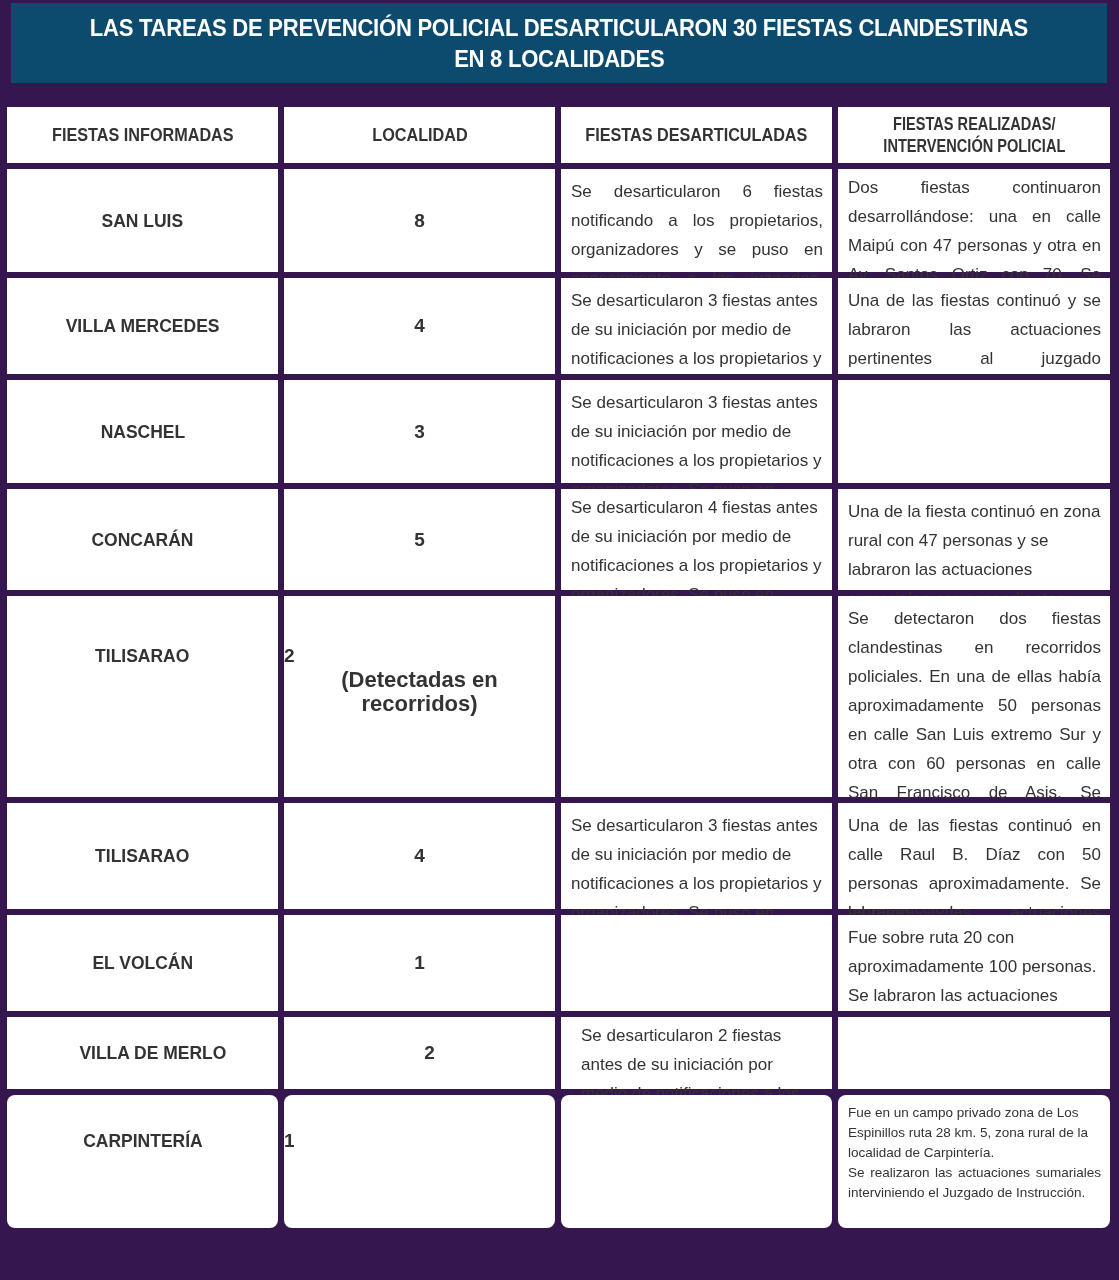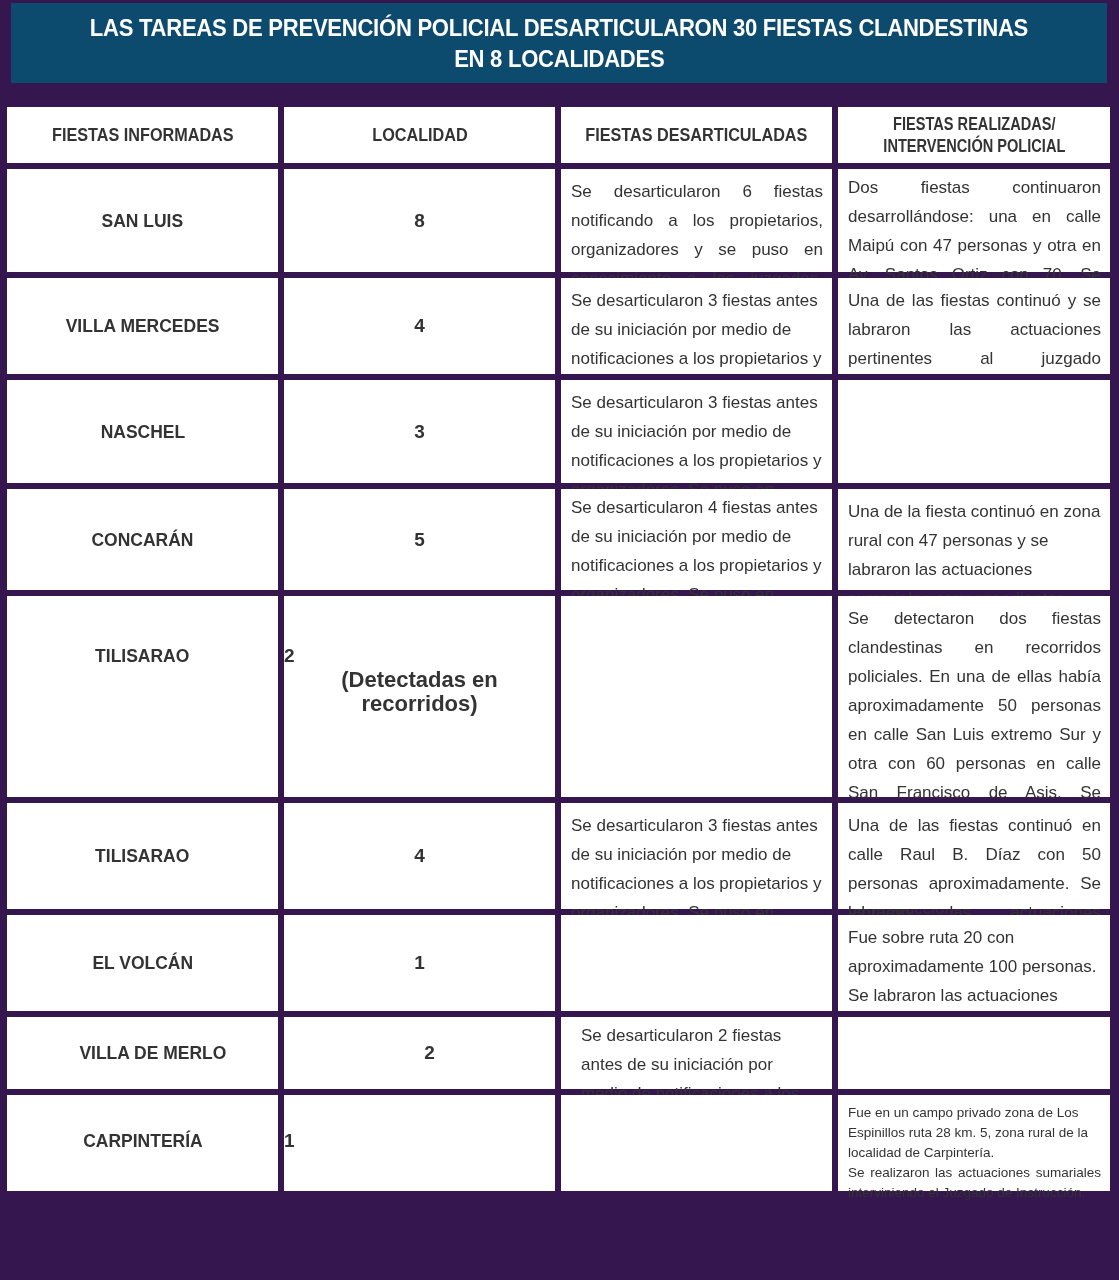--- a/index.html
+++ b/index.html
@@ -50,21 +50,21 @@
   }
   .desc.just { text-align: justify; }
   .r1 { height: 103px; }
   .r2 { height: 96px; }
   .r3 { height: 103px; }
   .r4 { height: 101px; }
   .r5 { height: 201px; }
   .r6 { height: 106px; }
   .r7 { height: 96px; }
   .r8 { height: 72px; padding-left: 20px; }
-  .r9 { height: 96px; }
+  .r9 { height: 133px; border-radius: 8px; }
 </style>
 </head>
 <body>
 
 <div class="title-box">
   <div class="title-line">LAS TAREAS DE PREVENCIÓN POLICIAL DESARTICULARON 30 FIESTAS CLANDESTINAS</div>
   <div class="title-line">EN 8 LOCALIDADES</div>
 </div>
 
 <div class="tbl">

